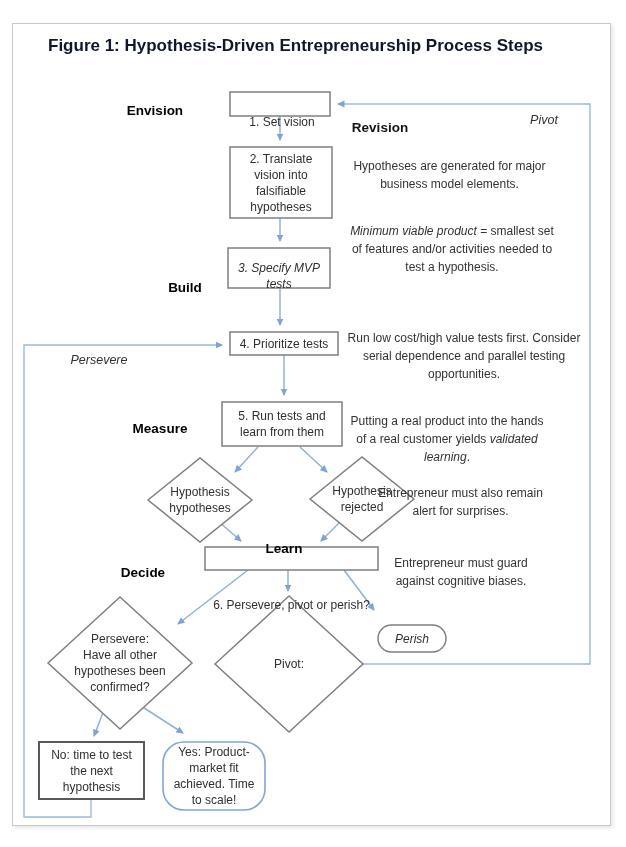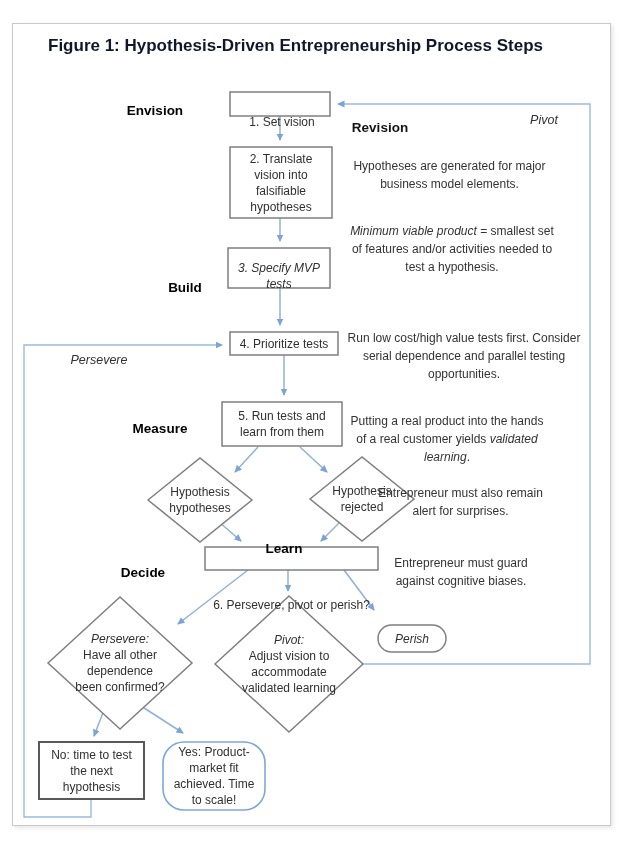--- a/index.html
+++ b/index.html
@@ -9,21 +9,21 @@
   .title{position:absolute;left:48px;top:36px;font-size:17px;font-weight:bold;color:#0f172a;white-space:nowrap;}
   svg.layer{position:absolute;left:0;top:0;}
   .txt{position:absolute;display:flex;align-items:center;justify-content:center;
        text-align:center;font-size:12px;line-height:16px;color:#303030;}
   .stage{position:absolute;font-weight:bold;font-size:13.5px;color:#000000;text-align:center;}
   .loopLabel{position:absolute;font-style:italic;font-size:12.5px;color:#303030;text-align:center;}
   .loopLabel.bold{font-style:normal;font-weight:bold;font-size:13.5px;color:#141414;}
   .ann{position:absolute;font-size:12px;line-height:18px;text-align:center;color:#333;}
   .it{font-style:italic;}
   .nowrap{white-space:nowrap;}
-  .dhead{font-style:italic;}
+  .dhead{}
 </style>
 </head>
 <body>
 
 <div class="frame"></div>
 <div class="title">Figure 1: Hypothesis-Driven Entrepreneurship Process Steps</div>
 
 <svg class="layer" width="626" height="847" viewBox="0 0 626 847">
   <defs>
     <marker id="ah" markerWidth="9" markerHeight="8" refX="6.5" refY="3.5" orient="auto" markerUnits="userSpaceOnUse">
@@ -72,27 +72,26 @@
 <div class="txt" style="left:232px;top:256px;width:94px;height:40px;font-style:italic;">3. Specify MVP tests</div>
 <div class="txt nowrap" style="left:230px;top:332px;width:108px;height:23px;border-radius:7px;">4. Prioritize tests</div>
 <div class="txt" style="left:226px;top:402px;width:112px;height:44px;">5. Run tests and learn from them</div>
 <div class="txt" style="left:150px;top:458px;width:100px;height:84px;">Hypothesis hypotheses</div>
 <div class="txt" style="left:312px;top:457px;width:100px;height:84px;">Hypothesis rejected</div>
 <div class="txt nowrap" style="left:205px;top:547px;width:173px;height:36px;margin-top:40px;">6. Persevere, pivot or perish?</div>
 
 <div class="txt" style="left:48px;top:597px;width:144px;height:132px;">
   <div>
     <div class="dhead">Persevere:</div>
-    <div style="width:96px;margin:0 auto;">Have all other dependence been confirmed?</div>
+    <div style="width:96px;margin:0 auto;">Have all other hypotheses been confirmed?</div>
   </div>
 </div>
 <div class="txt" style="left:215px;top:596px;width:148px;height:136px;">
   <div>
     <div class="dhead">Pivot:</div>
-    <div style="width:96px;margin:0 auto;">Adjust vision to accommodate validated learning</div>
   </div>
 </div>
 <div class="txt it" style="left:378px;top:625px;width:68px;height:27px;">Perish</div>
 <div class="txt" style="left:43px;top:742px;width:97px;height:57px;">No: time to test the next hypothesis</div>
 <div class="txt" style="left:170px;top:742px;width:88px;height:68px;">Yes: Product-market fit achieved.  Time to scale!</div>
 
 <div class="stage" style="left:110px;top:103px;width:90px;">Envision</div>
 <div class="stage" style="left:140px;top:280px;width:90px;">Build</div>
 <div class="stage" style="left:115px;top:421px;width:90px;">Measure</div>
 <div class="stage" style="left:240px;top:513px;width:88px;margin-top:28px;">Learn</div>

